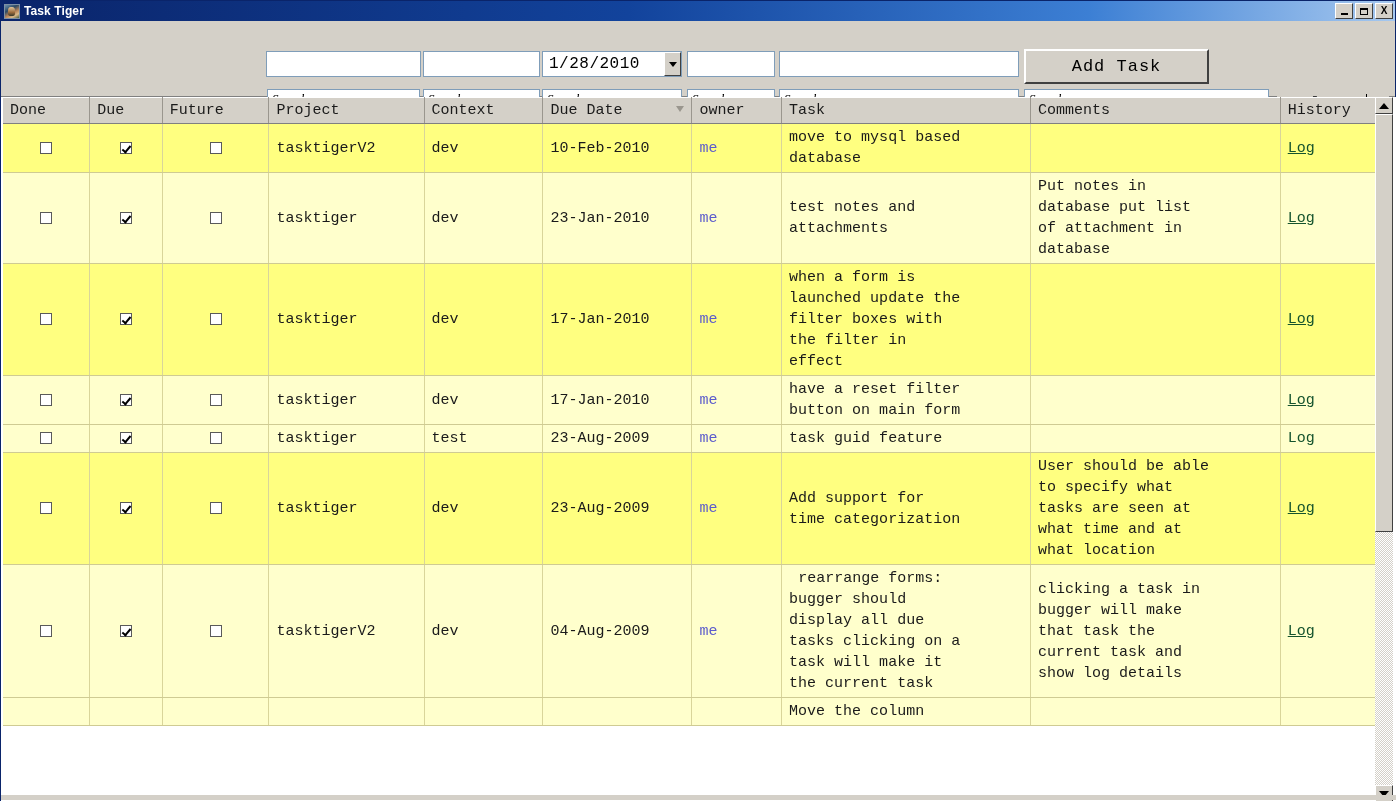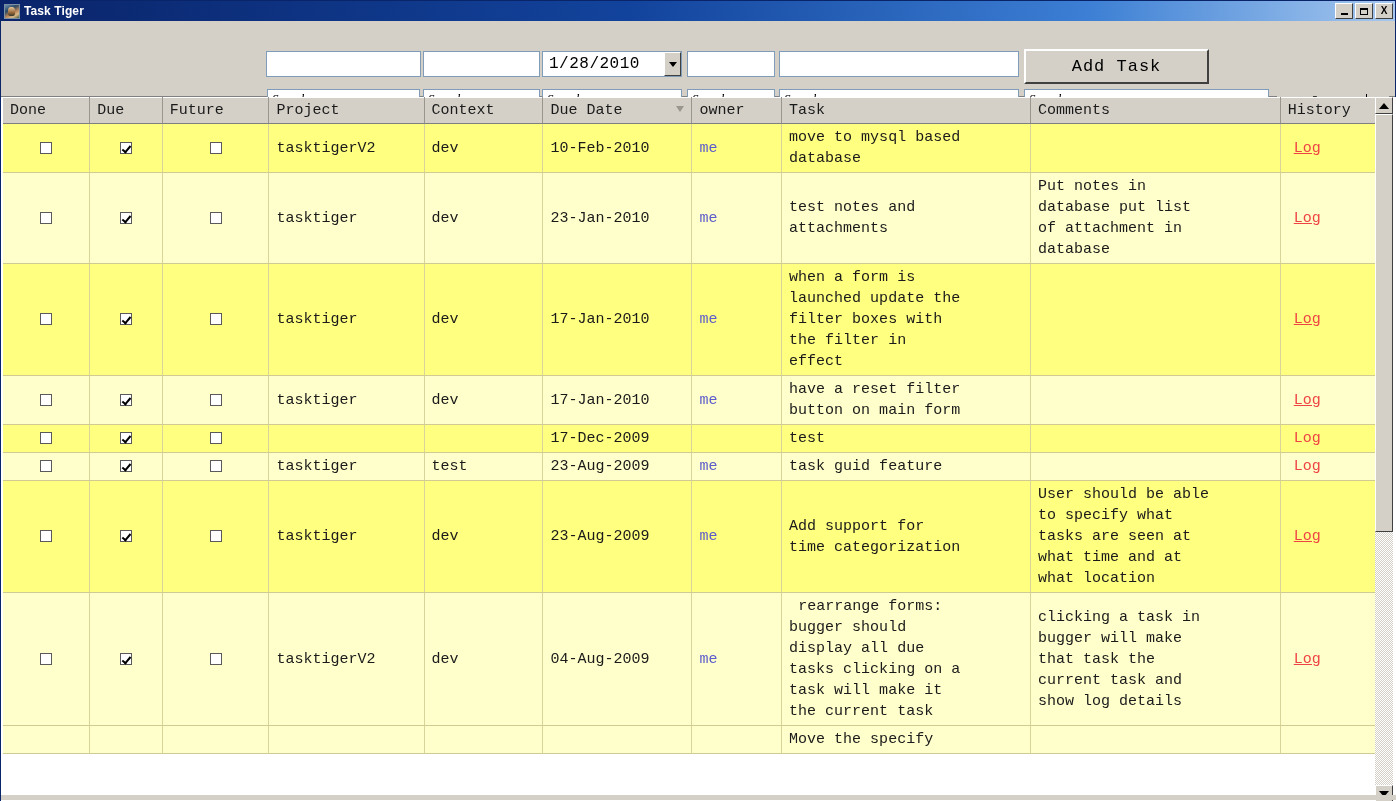--- a/index.html
+++ b/index.html
@@ -150,21 +150,21 @@
     background:#fff;vertical-align:middle;
     border-top:1px solid #808080;border-left:1px solid #808080;
     border-right:1px solid #fff;border-bottom:1px solid #fff;
     outline:1px solid #5a5a5a;outline-offset:-1px;
   }
   .gcbx.on:after{
     content:"";position:absolute;left:3px;top:1px;width:3px;height:7px;
     border-right:2px solid #000;border-bottom:2px solid #000;
     transform:rotate(40deg);
   }
-  .lnk{color:#ef4444;text-decoration:underline;margin-left:6px;}
+  .lnk{color:#14532d;text-decoration:underline;}
   .lnk.plainlink{text-decoration:none;}
   .owner{color:#5c5ccc;}
   .wrapcell{white-space:pre-wrap;font-family:Liberation Mono, monospace;}
   
   .vsb{
     position:absolute;right:2px;top:96px;width:18px;height:705px;
     background:#d4d0c8;box-sizing:border-box;
   }
   .vsb-track{
     position:absolute;left:0;top:17px;right:0;bottom:17px;
@@ -330,32 +330,20 @@
             <td class="ctr"><span class="gcbx"></span></td>
             <td>tasktiger</td>
             <td>dev</td>
             <td>17-Jan-2010</td>
             <td class="owner">me</td>
             <td class="wrapcell">have a reset filter
 button on main form</td>
             <td class="wrapcell"></td>
             <td style="border-right: none;"><span class="lnk">Log</span></td>
           </tr>
-          <tr class="rA">
-            <td class="ctr"><span class="gcbx"></span></td>
-            <td class="ctr"><span class="gcbx on"></span></td>
-            <td class="ctr"><span class="gcbx"></span></td>
-            <td></td>
-            <td></td>
-            <td>17-Dec-2009</td>
-            <td class="owner"></td>
-            <td class="wrapcell">test</td>
-            <td class="wrapcell"></td>
-            <td style="border-right: none;"><span class="lnk plainlink">Log</span></td>
-          </tr>
           <tr class="rB">
             <td class="ctr"><span class="gcbx"></span></td>
             <td class="ctr"><span class="gcbx on"></span></td>
             <td class="ctr"><span class="gcbx"></span></td>
             <td>tasktiger</td>
             <td>test</td>
             <td>23-Aug-2009</td>
             <td class="owner">me</td>
             <td class="wrapcell">task guid feature</td>
             <td class="wrapcell"></td>
@@ -400,21 +388,21 @@
             <td style="border-right: none;"><span class="lnk">Log</span></td>
           </tr>
           <tr class="rB">
             <td class="ctr"></td>
             <td class="ctr"></td>
             <td class="ctr"></td>
             <td></td>
             <td></td>
             <td></td>
             <td class="owner"></td>
-            <td class="wrapcell">Move the specify</td>
+            <td class="wrapcell">Move the column</td>
             <td class="wrapcell"></td>
             <td style="border-right: none;"></td>
           </tr>
         </tbody>
     </table>
   </div>
 
   <div class="vsb">
     <div class="vsb-track"></div>
     <div class="vsb-btn vsb-up">

